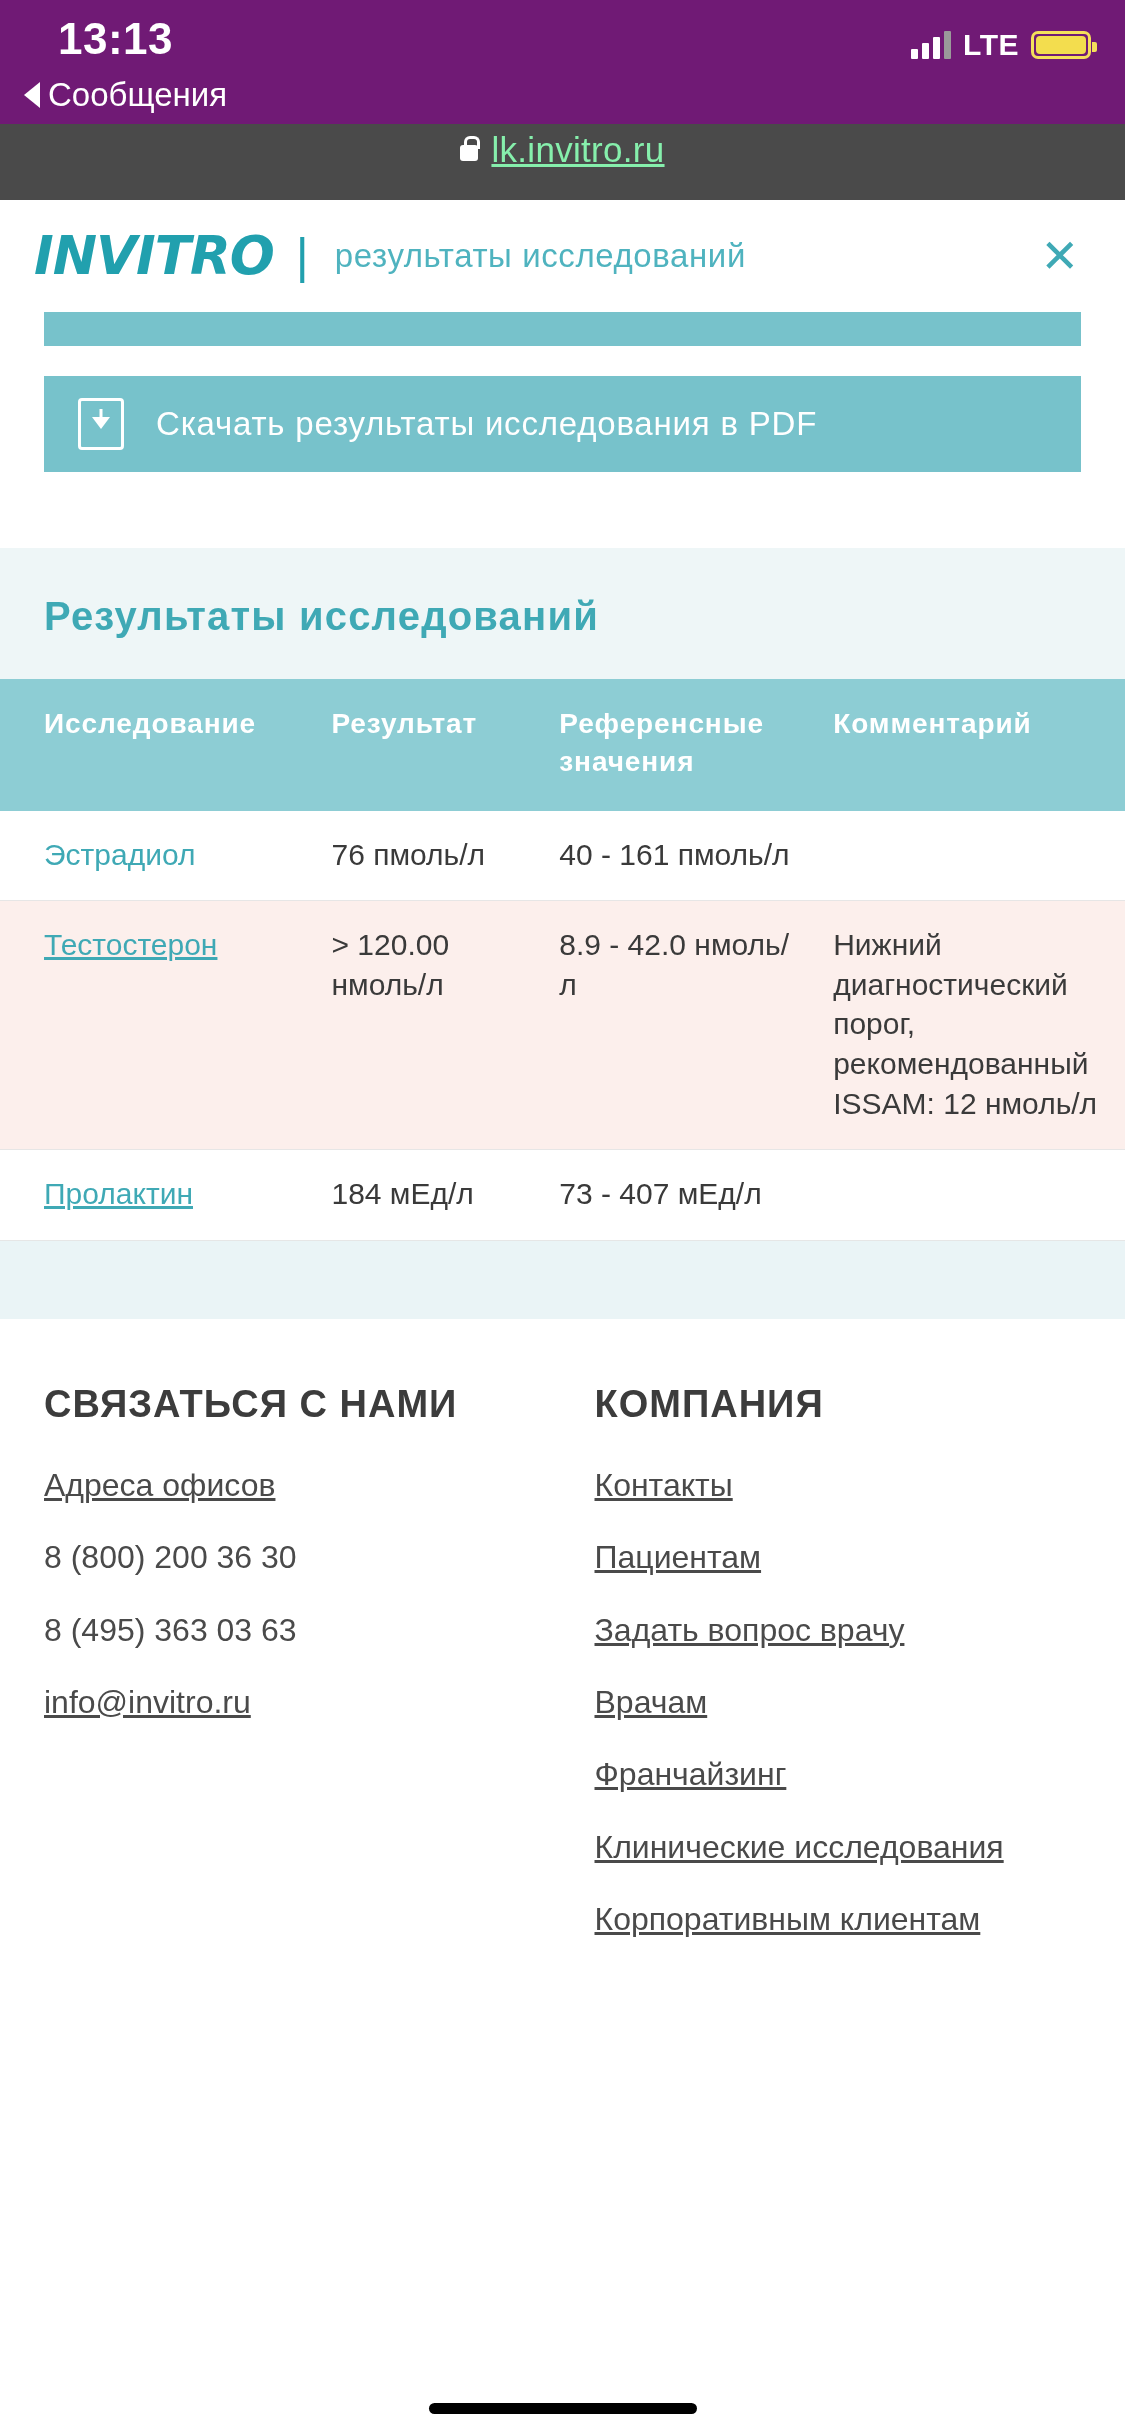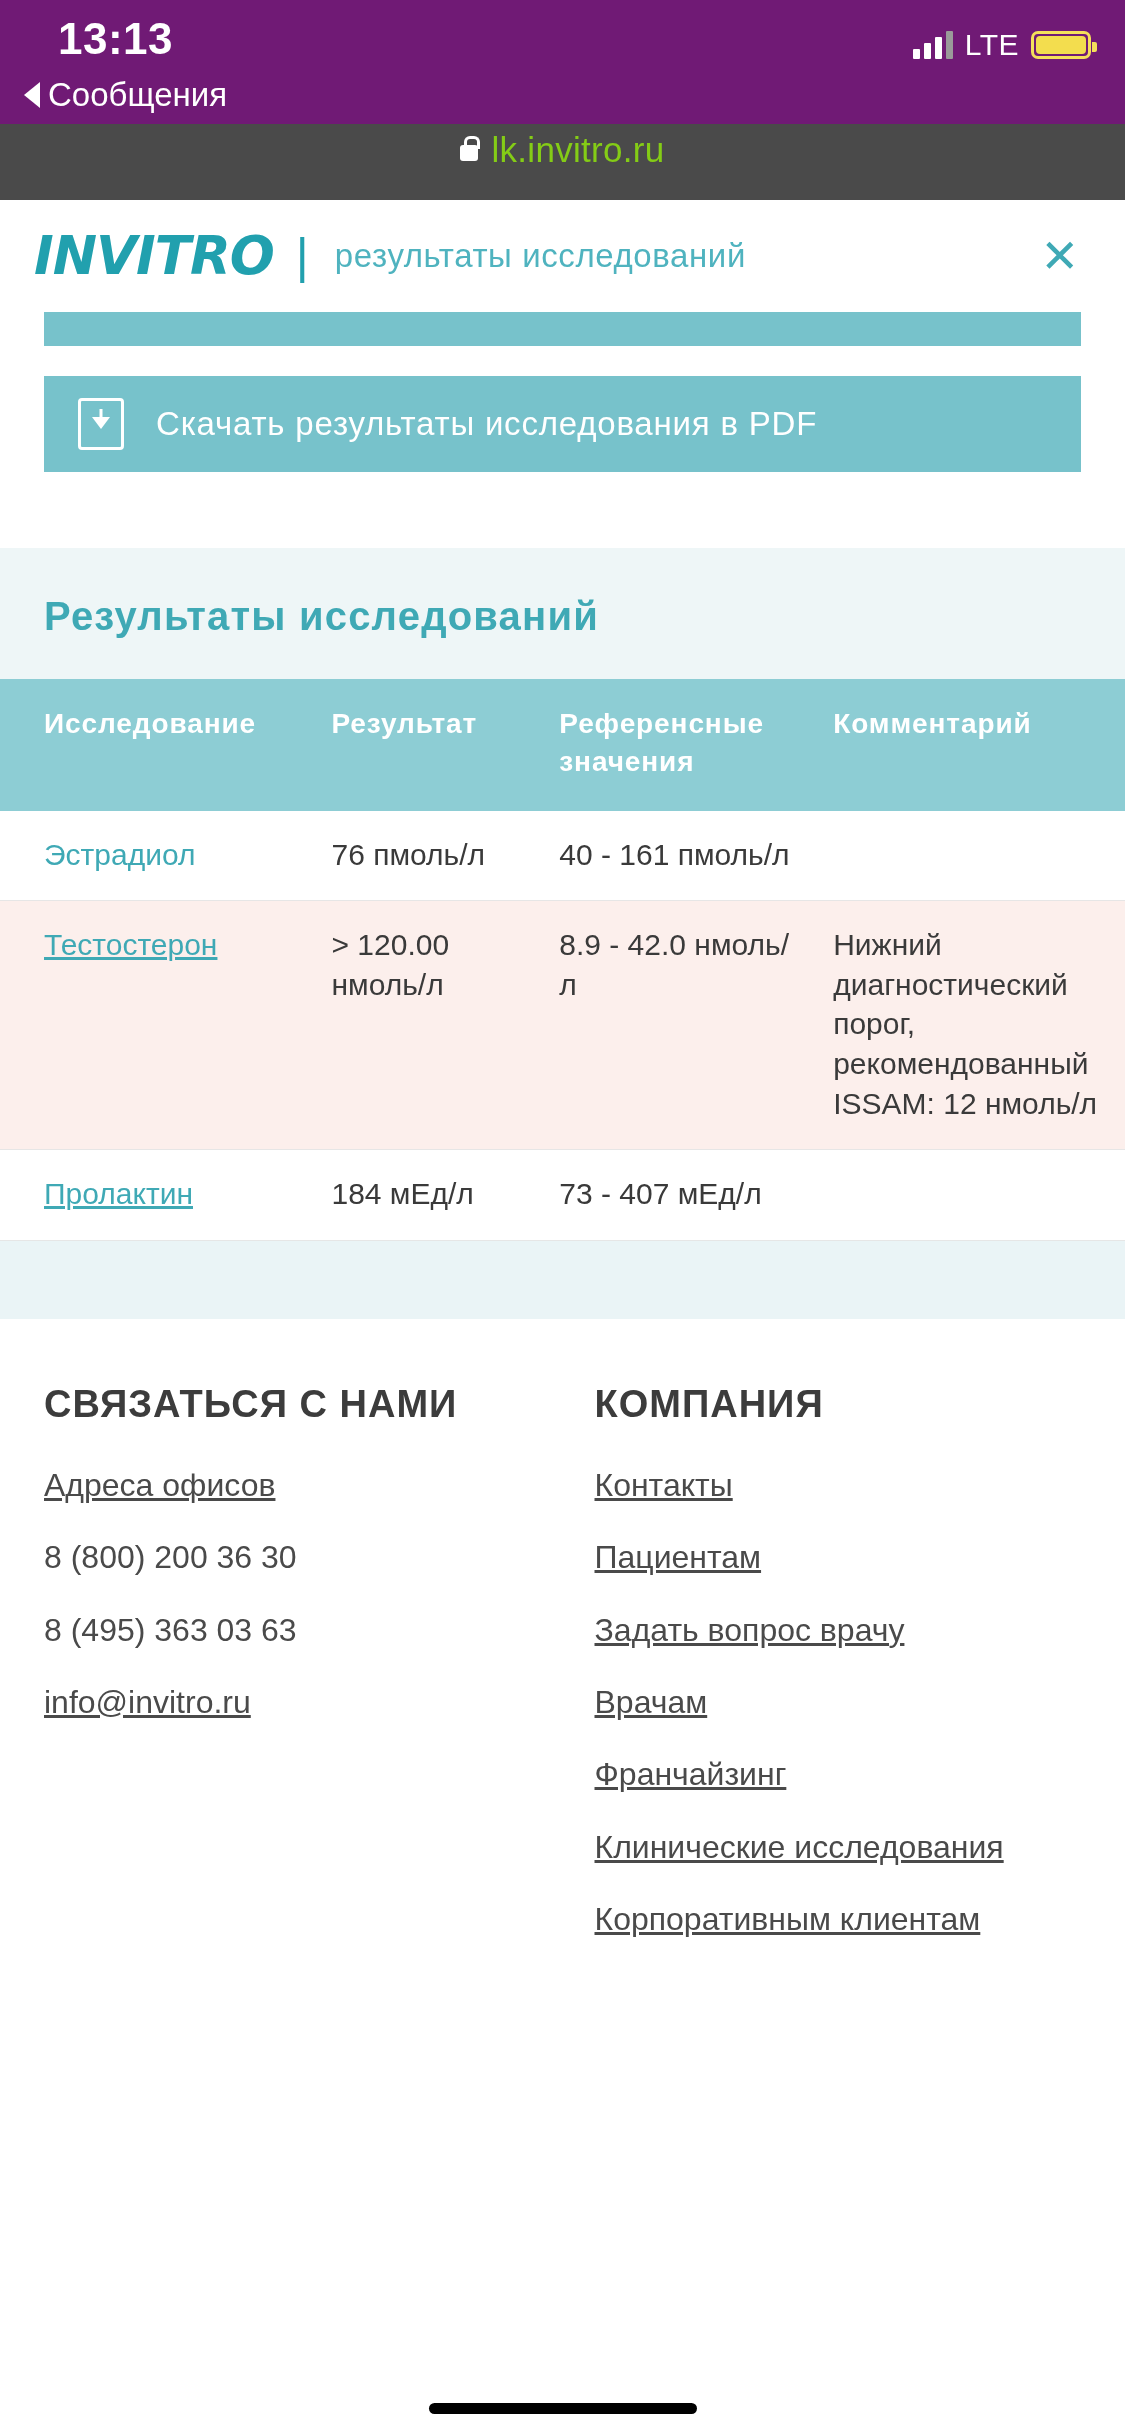--- a/index.html
+++ b/index.html
@@ -49,21 +49,21 @@
     display: flex;
     align-items: center;
     gap: 12px;
   }
   .signal { display: flex; align-items: flex-end; gap: 4px; height: 28px; }
   .signal i { display: block; width: 7px; background: #fff; border-radius: 1px; }
   .signal i:nth-child(1) { height: 10px; }
   .signal i:nth-child(2) { height: 16px; }
   .signal i:nth-child(3) { height: 22px; }
   .signal i:nth-child(4) { height: 28px; background: #9a9a9a; }
-  .lte { font-size: 30px; font-weight: 400; letter-spacing: 0.5px; }
+  .lte { font-size: 30px; font-weight: 700; letter-spacing: 0.5px; }
   .battery {
     width: 60px; height: 28px;
     border: 3px solid #f5e05a;
     border-radius: 7px;
     position: relative;
     background: transparent;
   }
   .battery .fill {
     position: absolute; left: 2px; top: 2px; bottom: 2px; right: 2px;
     background: #f3dd4e; border-radius: 4px;
@@ -73,21 +73,22 @@
     width: 5px; height: 10px; background: #f5e05a; border-radius: 0 2px 2px 0;
   }
 
   
   .url-bar {
     height: 76px;
     background: #4a4a4a;
     display: flex;
     align-items: flex-start;
     justify-content: center;
-    color: #84cc16;
+    color: #86efac;
+    text-decoration: underline;
   }
   .url-inner {
     display: flex; align-items: center; gap: 13px;
     font-size: 35px; letter-spacing: 0.3px;
     padding-top: 6px;
   }
   .lock {
     width: 18px; height: 16px; background: #ffffff; border-radius: 3px;
     position: relative; margin-top: 5px;
   }

